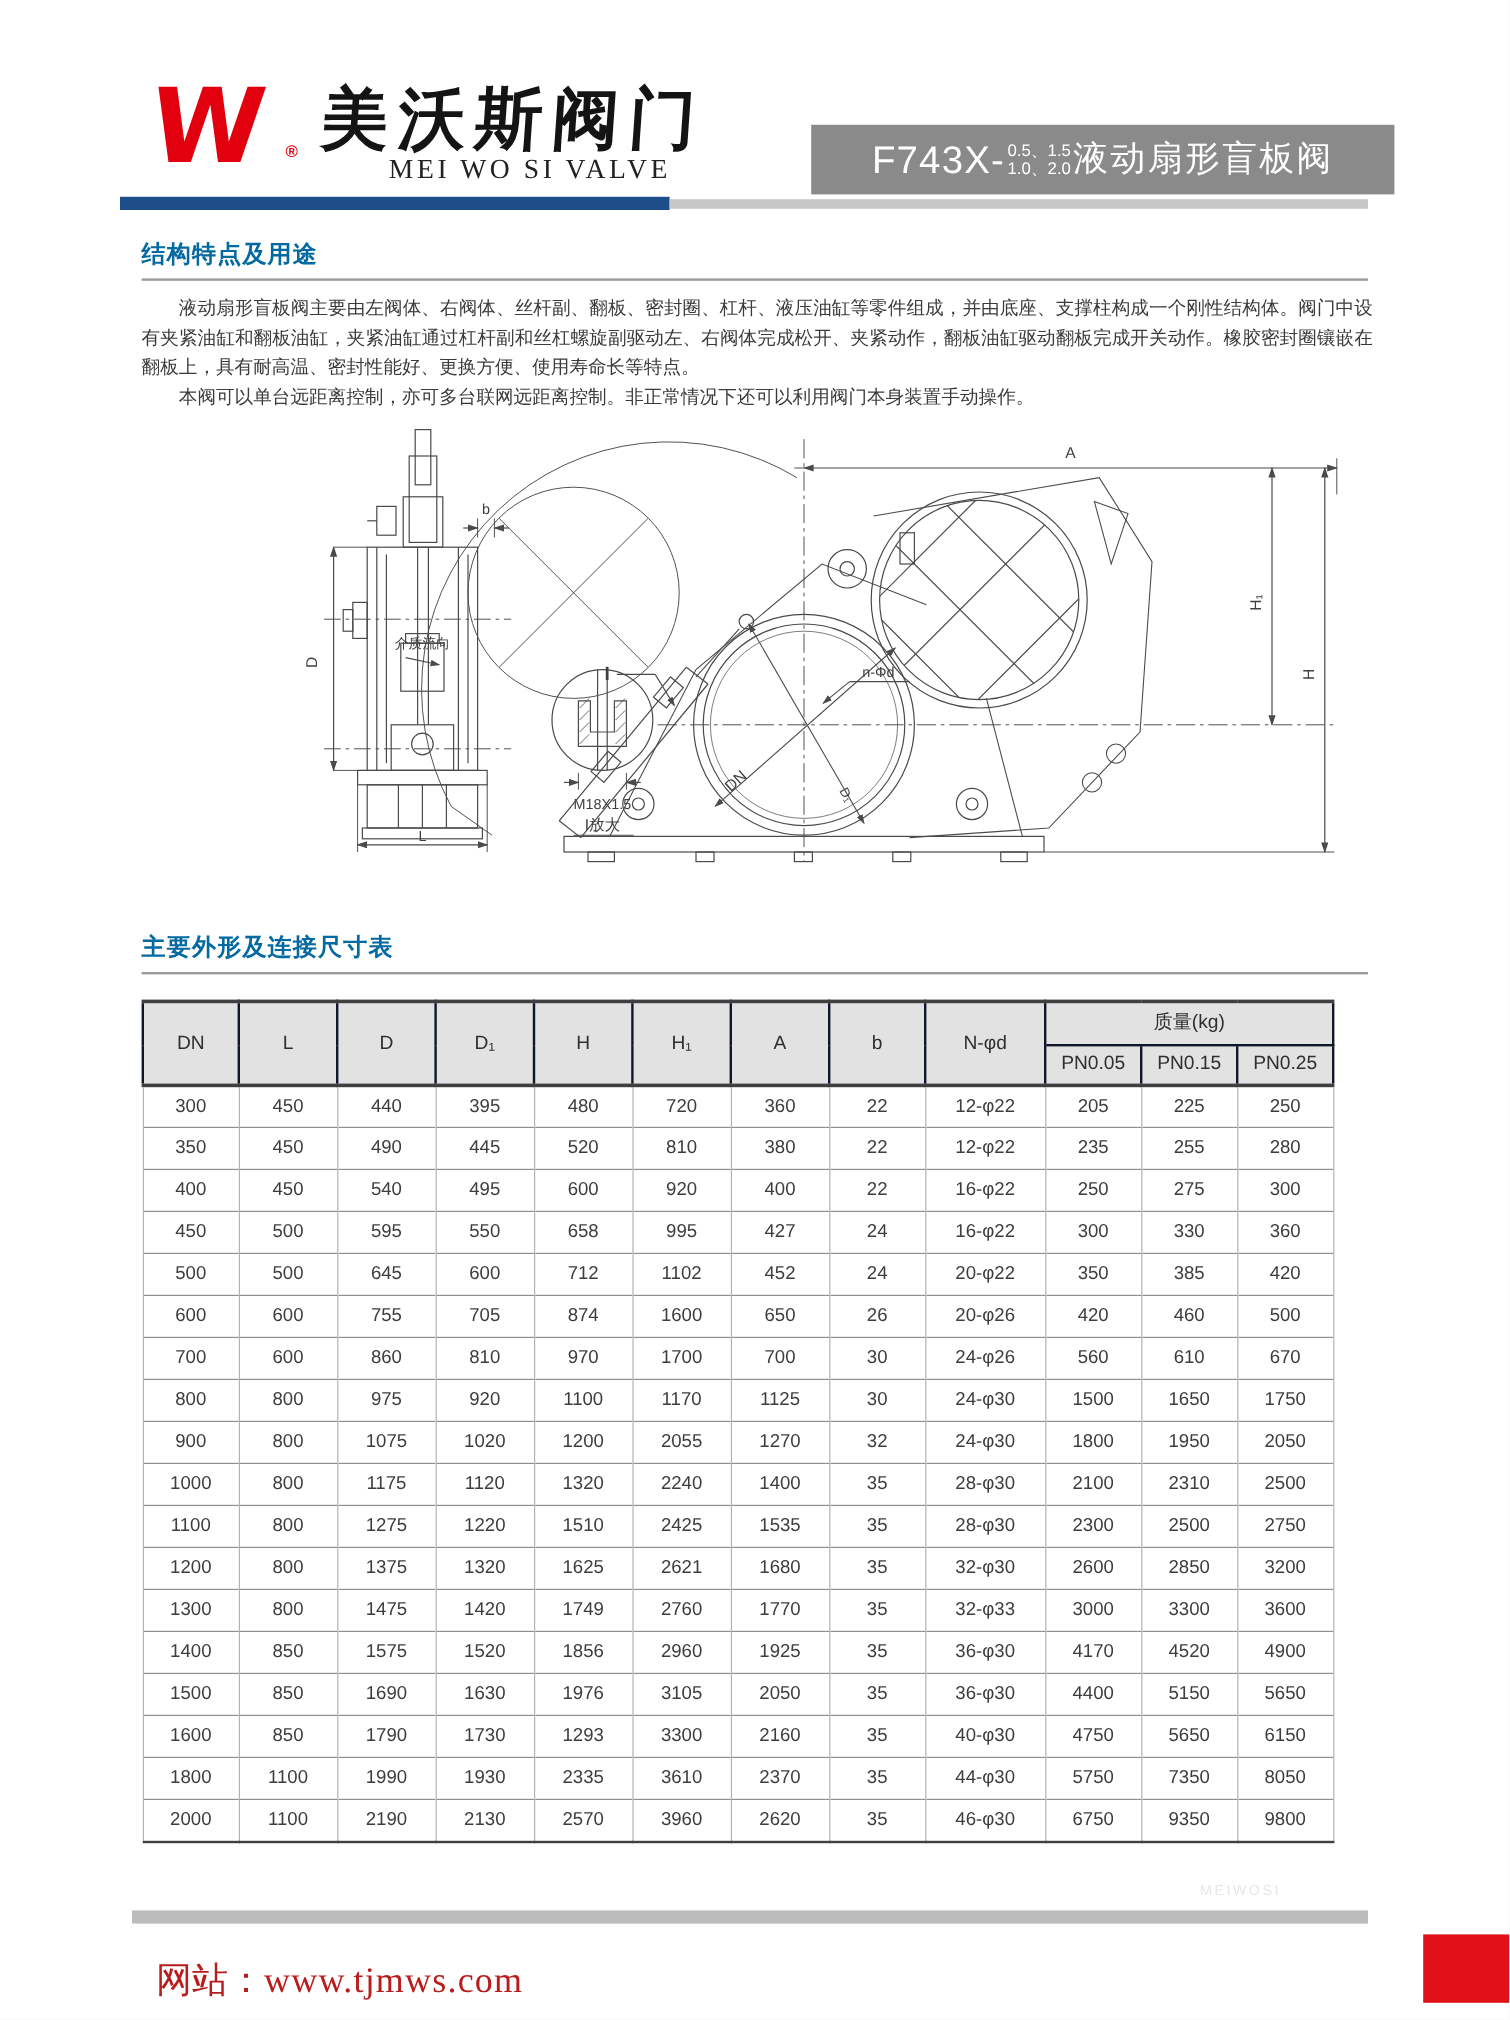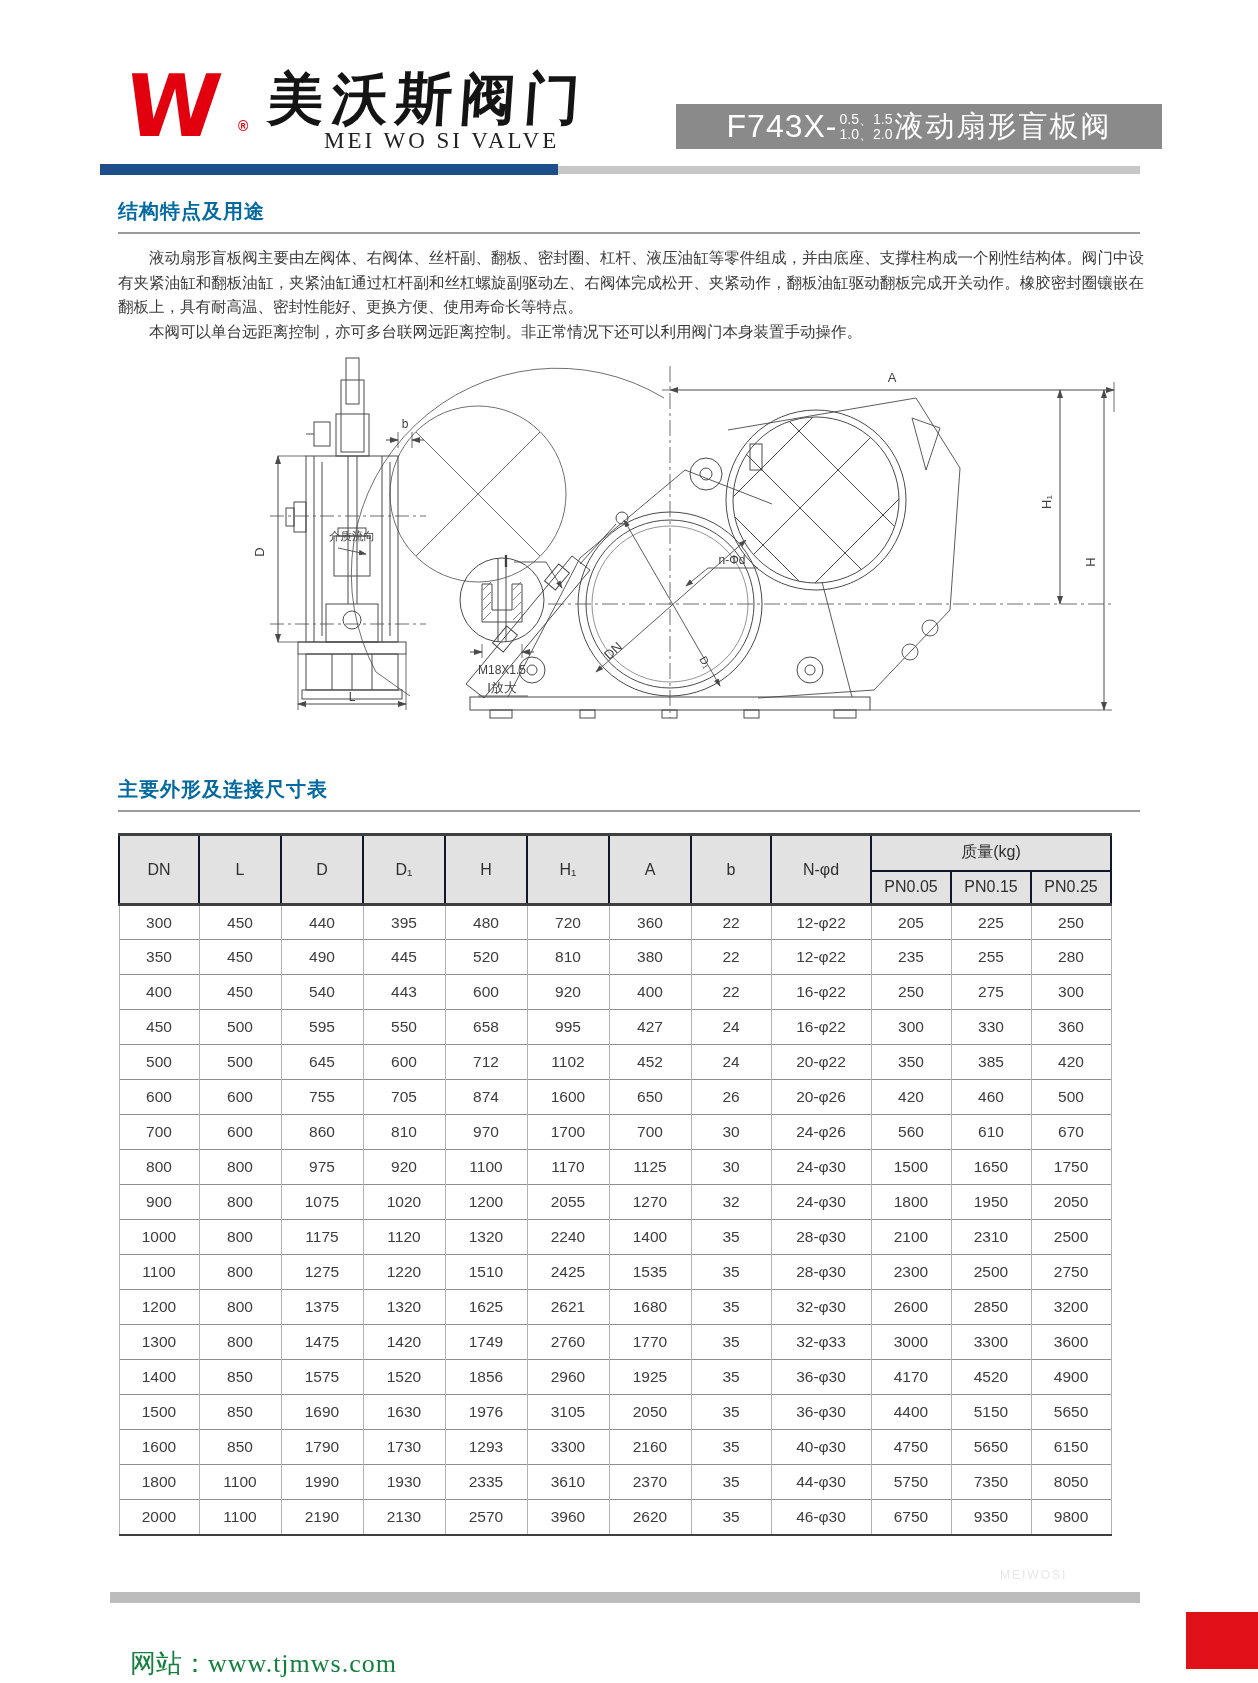--- a/index.html
+++ b/index.html
@@ -6,21 +6,21 @@
   body { background:#f0f0f0; font-family:"Liberation Sans", sans-serif; }
   .page { position:relative; width:1258px; height:1683px; background:#ffffff; margin:0 auto; overflow:hidden; }
 
   
   .logo-mark { position:absolute; left:126px; top:58px; width:120px; height:96px; }
   .logo-w { font-family:"DejaVu Sans", sans-serif; font-weight:900; font-size:86px; color:#e3000e; transform:skewX(-6deg); display:inline-block; line-height:96px; }
   .logo-reg { position:absolute; left:238px; top:118px; font-size:14px; color:#e3000e; font-weight:bold; }
   .brand-cn { position:absolute; left:268px; top:62px; font-size:56px; font-weight:900; color:#141414; letter-spacing:8px; transform:skewX(-4deg); font-family:"Liberation Serif", serif; white-space:nowrap; }
   .brand-en { position:absolute; left:296px; top:128px; font-size:23px; letter-spacing:3px; color:#222; font-family:"Liberation Serif", serif; white-space:nowrap;margin-left:28px; }
 
-  .title-box { position:absolute; left:676px; top:104px; width:486px; height:45px; background:#8a8a8a; color:#fff; display:flex; align-items:center; justify-content:center; }
+  .title-box { position:absolute; left:676px; top:104px; width:486px; height:58px; background:#8a8a8a; color:#fff; display:flex; align-items:center; justify-content:center; }
   .title-model { font-size:32px; letter-spacing:1px; }
   .title-frac { display:inline-block; font-size:14px; line-height:15px; text-align:left; margin:0 2px; white-space:nowrap; }
   .title-name { font-size:29px; letter-spacing:2px; white-space:nowrap; }
 
   .rule-blue { position:absolute; left:100px; top:164px; width:458px; height:11px; background:#1d4e8a; }
   .rule-gray { position:absolute; left:558px; top:166px; width:582px; height:8px; background:#c7c7c7; }
 
   
   .sec-title { position:absolute; left:118px; font-size:20px; font-weight:bold; color:#0369a1; letter-spacing:1px; }
   .sec-rule { position:absolute; left:118px; width:1022px; height:2px; background:#9b9b9b; }
@@ -37,21 +37,21 @@
   table.dims th { background:#e2e2e2; font-weight:normal; font-size:16px; color:#2f2f2f; border:2px solid #0f172a; }
   table.dims thead tr:first-child th { height:36px; }
   table.dims thead tr:last-child th { height:34px; }
   table.dims thead { border-bottom:3px solid #3f3f3f; }
   table.dims td { height:35px; text-align:center; font-size:15.5px; color:#3d3d3d; border-left:1px solid #b3b3b3; border-right:1px solid #b3b3b3; border-top:1.5px solid #8f8f8f; }
   table.dims tbody tr:first-child td { border-top:none; }
 
   
   .bottom-bar { position:absolute; left:110px; top:1592px; width:1030px; height:11px; background:#bcbcbc; }
   .watermark { position:absolute; left:1000px; top:1568px; font-size:12px; color:#e7e7e7; letter-spacing:2px; }
-  .site { position:absolute; left:130px; top:1630px; font-size:26px; color:#15803d; white-space:nowrap;margin-top:16px; }
+  .site { position:absolute; left:130px; top:1630px; font-size:30px; color:#b91c1c; white-space:nowrap; }
   .site .url { font-family:"Liberation Serif", serif; letter-spacing:1px; }
   .page-num { position:absolute; left:1086px; top:1628px; font-size:31px; color:#111; font-family:"Liberation Serif", serif;margin-top:48px; }
   .red-block { position:absolute; left:1186px; top:1612px; width:72px; height:57px; background:#e01118; }
 </style>
 </head>
 <body>
 
 <div class="page">
 
   <div class="logo-mark">
@@ -316,21 +316,21 @@
           <td>22</td>
           <td>12-φ22</td>
           <td>235</td>
           <td>255</td>
           <td>280</td>
         </tr>
         <tr>
           <td>400</td>
           <td>450</td>
           <td>540</td>
-          <td>443</td>
+          <td>495</td>
           <td>600</td>
           <td>920</td>
           <td>400</td>
           <td>22</td>
           <td>16-φ22</td>
           <td>250</td>
           <td>275</td>
           <td>300</td>
         </tr>
         <tr>

